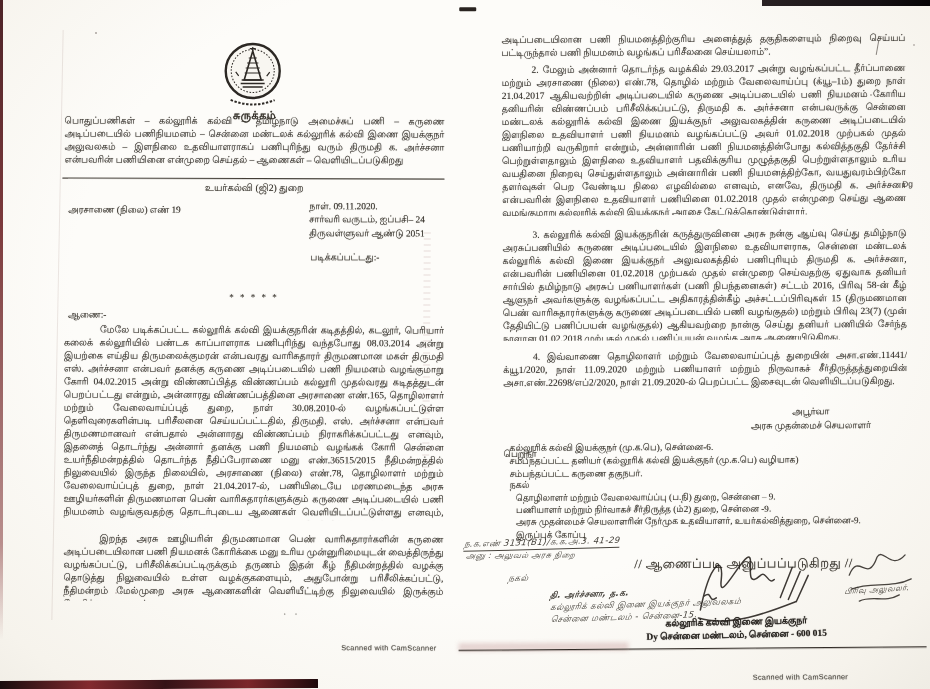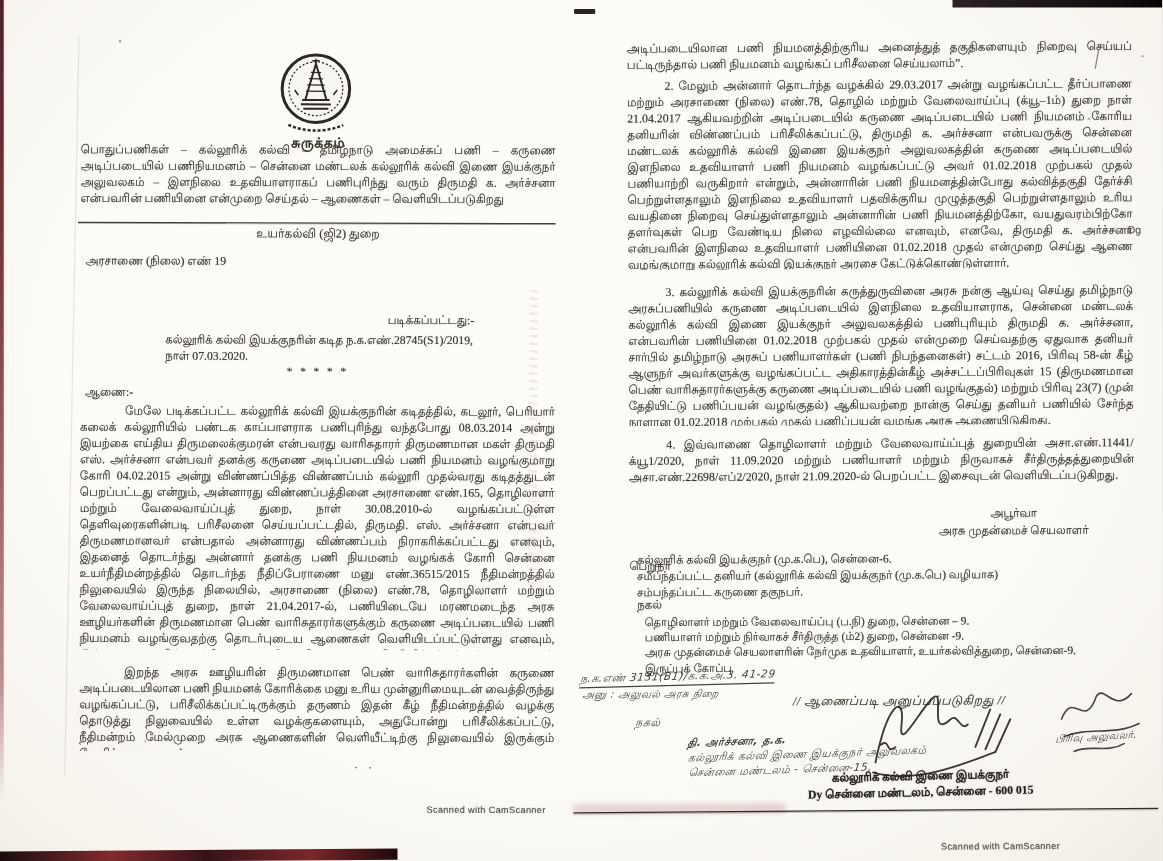--- a/index.html
+++ b/index.html
@@ -62,27 +62,28 @@
     <div class="abs ink center" style="left:0;top:109px;width:100%;font-size:11px;font-weight:bold;letter-spacing:.6px;">சுருக்கம்</div>
 
     <div class="abs para" style="left:2px;top:115px;width:380px;height:52px;">பொதுப்பணிகள் – கல்லூரிக் கல்வி – தமிழ்நாடு அமைச்சுப் பணி – கருணை அடிப்படையில் பணிநியமனம் – சென்னை மண்டலக் கல்லூரிக் கல்வி இணை இயக்குநர் அலுவலகம் – இளநிலை உதவியாளராகப் பணிபுரிந்து வரும் திருமதி க. அர்ச்சனா என்பவரின் பணியினை என்முறை செய்தல் – ஆணைகள் – வெளியிடப்படுகிறது</div>
 
     <div class="abs rule" style="left:0;top:178px;width:382px;"></div>
 
     <div class="abs ink center" style="left:0;top:182px;width:100%;font-size:9.8px;">உயர்கல்வி (ஜி2) துறை</div>
 
     <div class="abs ink small" style="left:6px;top:204px;">அரசாணை (நிலை) எண் 19</div>
 
+    <div class="abs" style="left:247px;top:200px;width:140px;">
+      <div class="ink small">நாள். 09.11.2020.</div>
+      <div class="ink small">சார்வரி வருடம், ஐப்பசி– 24</div>
+      <div class="ink small">திருவள்ளுவர் ஆண்டு 2051</div>
+    </div>
 
     <div class="abs ink small" style="left:248px;top:251px;">படிக்கப்பட்டது:-</div>
 
-    <div class="abs" style="left:70px;top:267px;width:290px;">
-      <div class="ink small">கல்லூரிக் கல்வி இயக்குநரின் கடித ந.க.எண்.28745(S1)/2019,</div>
-      <div class="ink small">நாள் 07.03.2020.</div>
-    </div>
 
     <div class="abs ink center" style="left:0;top:292px;width:100%;letter-spacing:2px;font-size:9px;">* * * * *</div>
 
     <div class="abs ink small" style="left:6px;top:309px;text-align:right;">ஆணை:-</div>
 
     <div class="abs para" style="left:2px;top:324px;width:380px;height:196px;text-indent:36px;">மேலே படிக்கப்பட்ட கல்லூரிக் கல்வி இயக்குநரின் கடிதத்தில், கடலூர், பெரியார் கலைக் கல்லூரியில் பண்டக காப்பாளராக பணிபுரிந்து வந்தபோது 08.03.2014 அன்று இயற்கை எய்திய திருமலைக்குமரன் என்பவரது வாரிசுதாரர் திருமணமான மகள் திருமதி எஸ். அர்ச்சனா என்பவர் தனக்கு கருணை அடிப்படையில் பணி நியமனம் வழங்குமாறு கோரி 04.02.2015 அன்று விண்ணப்பித்த விண்ணப்பம் கல்லூரி முதல்வரது கடிதத்துடன் பெறப்பட்டது என்றும், அன்னாரது விண்ணப்பத்தினை அரசாணை எண்.165, தொழிலாளர் மற்றும் வேலைவாய்ப்புத் துறை, நாள் 30.08.2010-ல் வழங்கப்பட்டுள்ள தெளிவுரைகளின்படி பரிசீலனை செய்யப்பட்டதில், திருமதி. எஸ். அர்ச்சனா என்பவர் திருமணமானவர் என்பதால் அன்னாரது விண்ணப்பம் நிராகரிக்கப்பட்டது எனவும், இதனைத் தொடர்ந்து அன்னார் தனக்கு பணி நியமனம் வழங்கக் கோரி சென்னை உயர்நீதிமன்றத்தில் தொடர்ந்த நீதிப்பேராணை மனு எண்.36515/2015 நீதிமன்றத்தில் நிலுவையில் இருந்த நிலையில், அரசாணை (நிலை) எண்.78, தொழிலாளர் மற்றும் வேலைவாய்ப்புத் துறை, நாள் 21.04.2017-ல், பணியிடையே மரணமடைந்த அரசு ஊழியர்களின் திருமணமான பெண் வாரிசுதாரர்களுக்கும் கருணை அடிப்படையில் பணி நியமனம் வழங்குவதற்கு தொடர்புடைய ஆணைகள் வெளியிடப்பட்டுள்ளது எனவும், இவ்வரசாணையின் பத்தி எண்.9.2-இல் பின்வருமாறு தெரிவிக்கப்பட்டுள்ளது எனவும் தெரிவித்துள்ளார்.</div>
 
     <div class="abs para" style="left:2px;top:533px;width:380px;height:68px;text-indent:36px;">இறந்த அரசு ஊழியரின் திருமணமான பெண் வாரிசுதாரர்களின் கருணை அடிப்படையிலான பணி நியமனக் கோரிக்கை மனு உரிய முன்னுரிமையுடன் வைத்திருந்து வழங்கப்பட்டு, பரிசீலிக்கப்பட்டிருக்கும் தருணம் இதன் கீழ் நீதிமன்றத்தில் வழக்கு தொடுத்து நிலுவையில் உள்ள வழக்குகளையும், அதுபோன்று பரிசீலிக்கப்பட்டு, நீதிமன்றம் மேல்முறை அரசு ஆணைகளின் வெளியீட்டிற்கு நிலுவையில் இருக்கும் கோரிக்கைகளையும் கருணை</div>
 
     <div class="abs ink" style="left:222px;top:609px;letter-spacing:3px;font-size:9px;opacity:.8;">· ·</div>
@@ -118,21 +119,21 @@
     <div class="abs" style="left:60px;top:491px;width:392px;font-size:9.1px;line-height:12.2px;">
       <div class="ink">தொழிலாளர் மற்றும் வேலைவாய்ப்பு (ப.நி) துறை, சென்னை – 9.</div>
       <div class="ink">பணியாளர் மற்றும் நிர்வாகச் சீர்திருத்த (ம்2) துறை, சென்னை -9.</div>
       <div class="ink">அரசு முதன்மைச் செயலாளரின் நேர்முக உதவியாளர், உயர்கல்வித்துறை, சென்னை-9.</div>
       <div class="ink">இருப்புக் கோப்பு</div>
     </div>
 
     <div class="abs hw" style="left:8px;top:536px;font-size:8.6px;border-bottom:1px solid #2d2922;padding-bottom:1px;transform:rotate(-1.2deg) skewX(-8deg);">ந.க.எண் 3131(B1)/க.க.அ.3.  41-29</div>
     <div class="abs hw" style="left:10px;top:549px;font-size:8.2px;">அனு : அலுவல் அரசு நிறை</div>
 
-    <div class="abs ink" style="left:178px;top:556px;font-size:10px;font-style:italic;letter-spacing:.4px;">// ஆணைப்படி அனுப்பப்படுகிறது //</div>
+    <div class="abs ink" style="left:178px;top:556px;font-size:13px;letter-spacing:.4px;">// ஆணைப்படி அனுப்பப்படுகிறது //</div>
 
     <div class="abs hw" style="left:52px;top:572px;font-size:9px;">நகல்</div>
 
     <div class="abs" style="left:94px;top:585px;width:240px;font-size:8.6px;line-height:12px;transform:rotate(-1.6deg);">
       <div class="hw" style="font-weight:bold;">தி. அர்ச்சனா, த.க.</div>
       <div class="hw">கல்லூரிக் கல்வி இணை இயக்குநர் அலுவலகம்</div>
       <div class="hw">சென்னை மண்டலம் - சென்னை-15.</div>
     </div>
 
     <div class="abs" style="left:228px;top:546px;">

